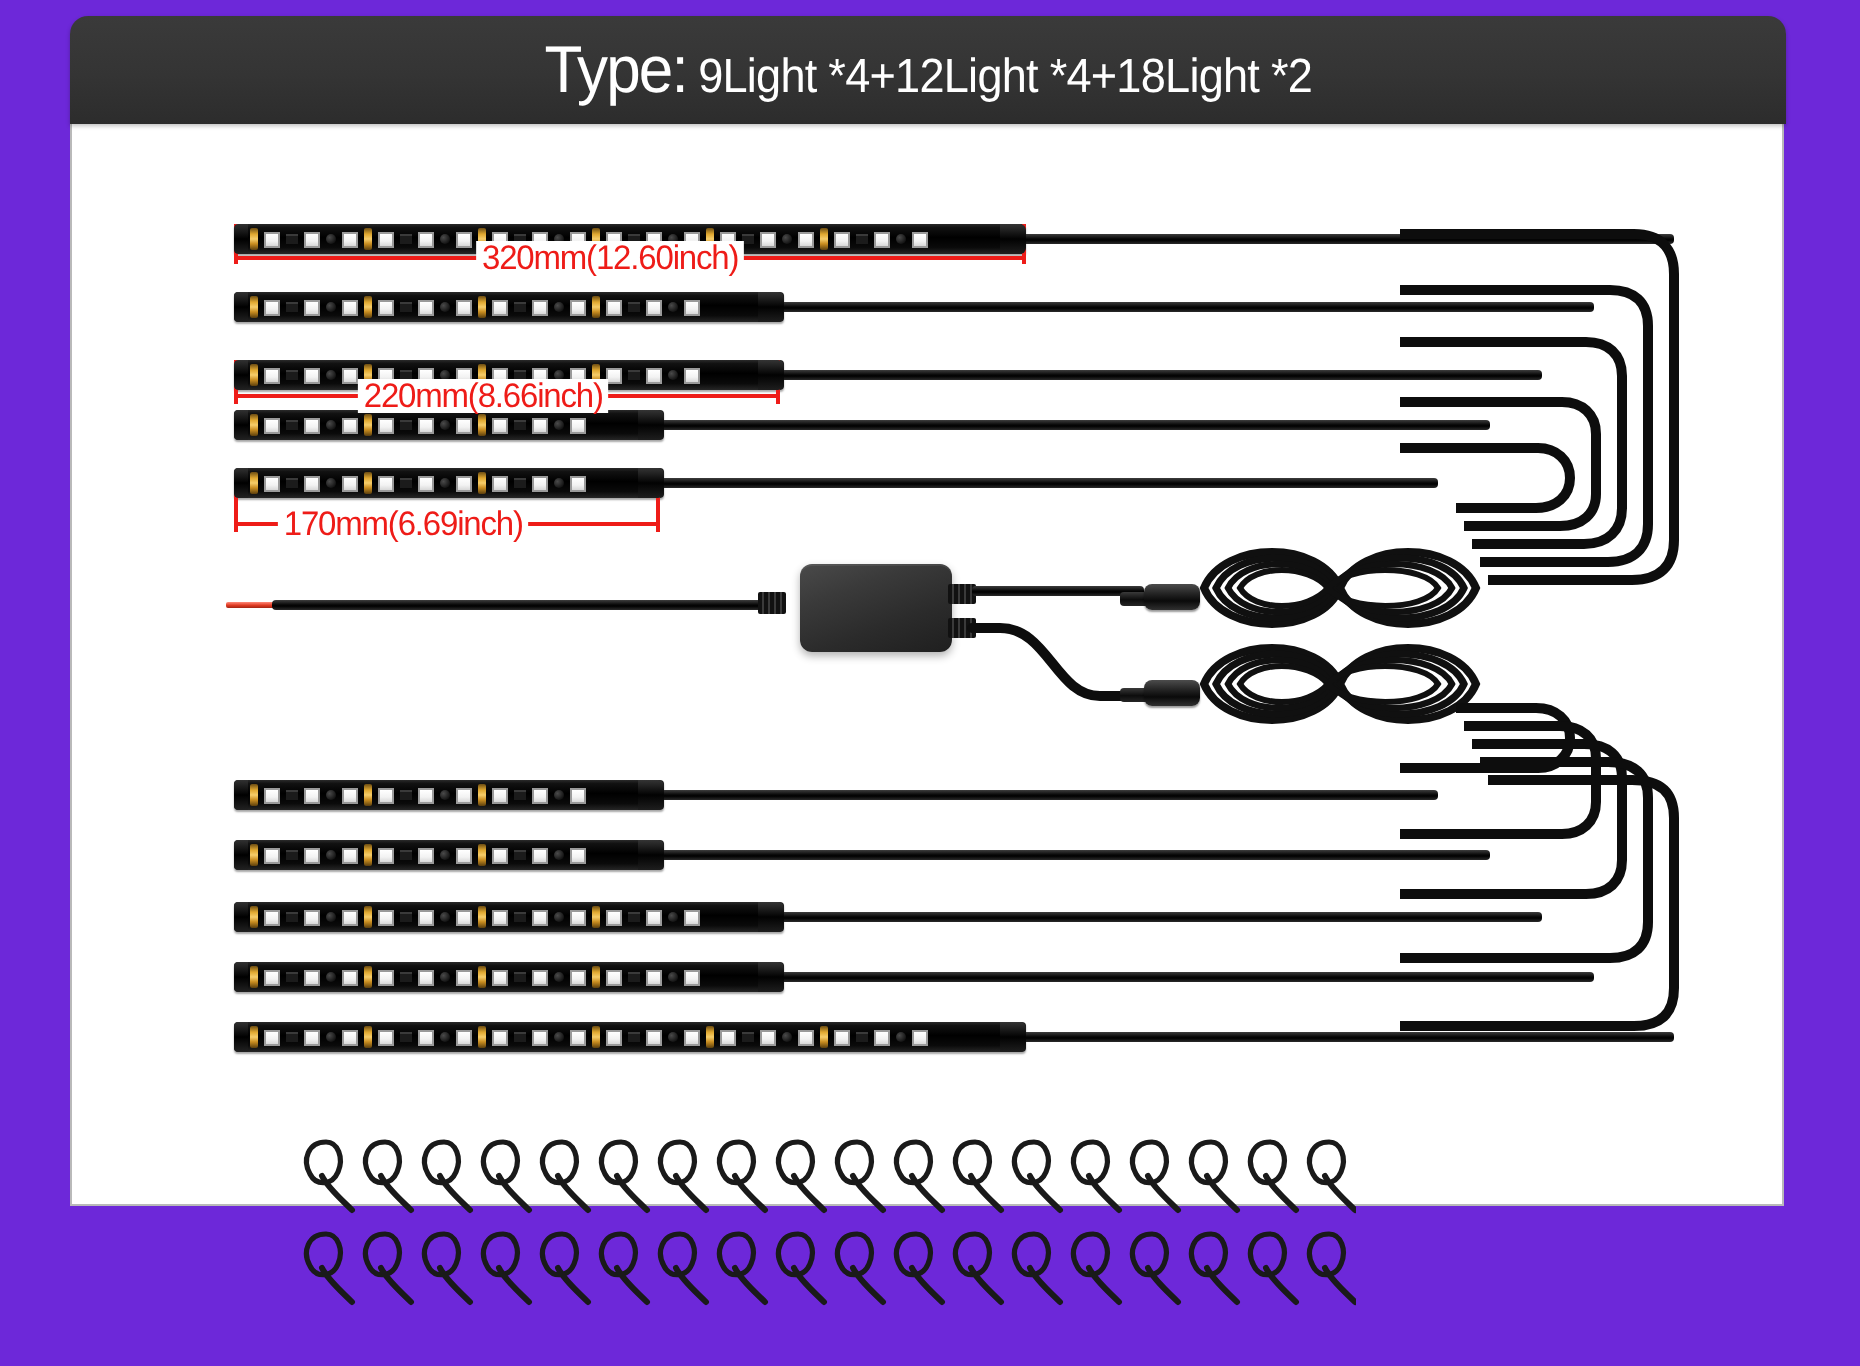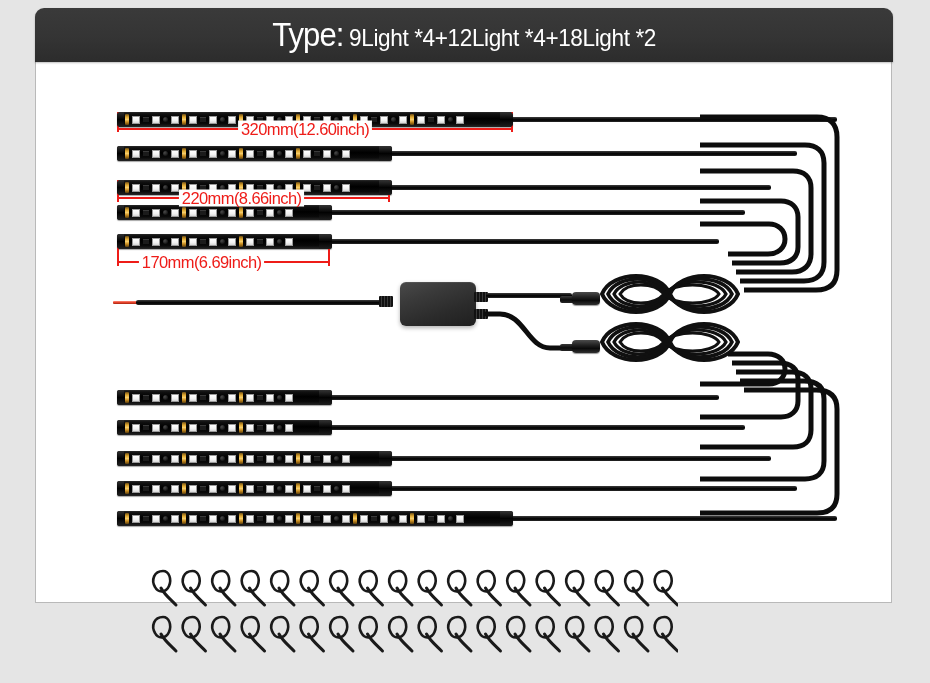--- a/index.html
+++ b/index.html
@@ -13,21 +13,21 @@
     position: relative;
     overflow: hidden;
     font-family: "Liberation Sans", sans-serif;
   }
 
   #stage {
     position: absolute;
     left: 0; top: 0;
     width: 930px;
     height: 683px;
-    background: #e5e5e5;
+    background: #6d28d9;
   }
 
   
   .card {
     position: absolute;
     left: 35px;
     top: 58px;
     width: 857px;
     height: 545px;
     background: #ffffff;

